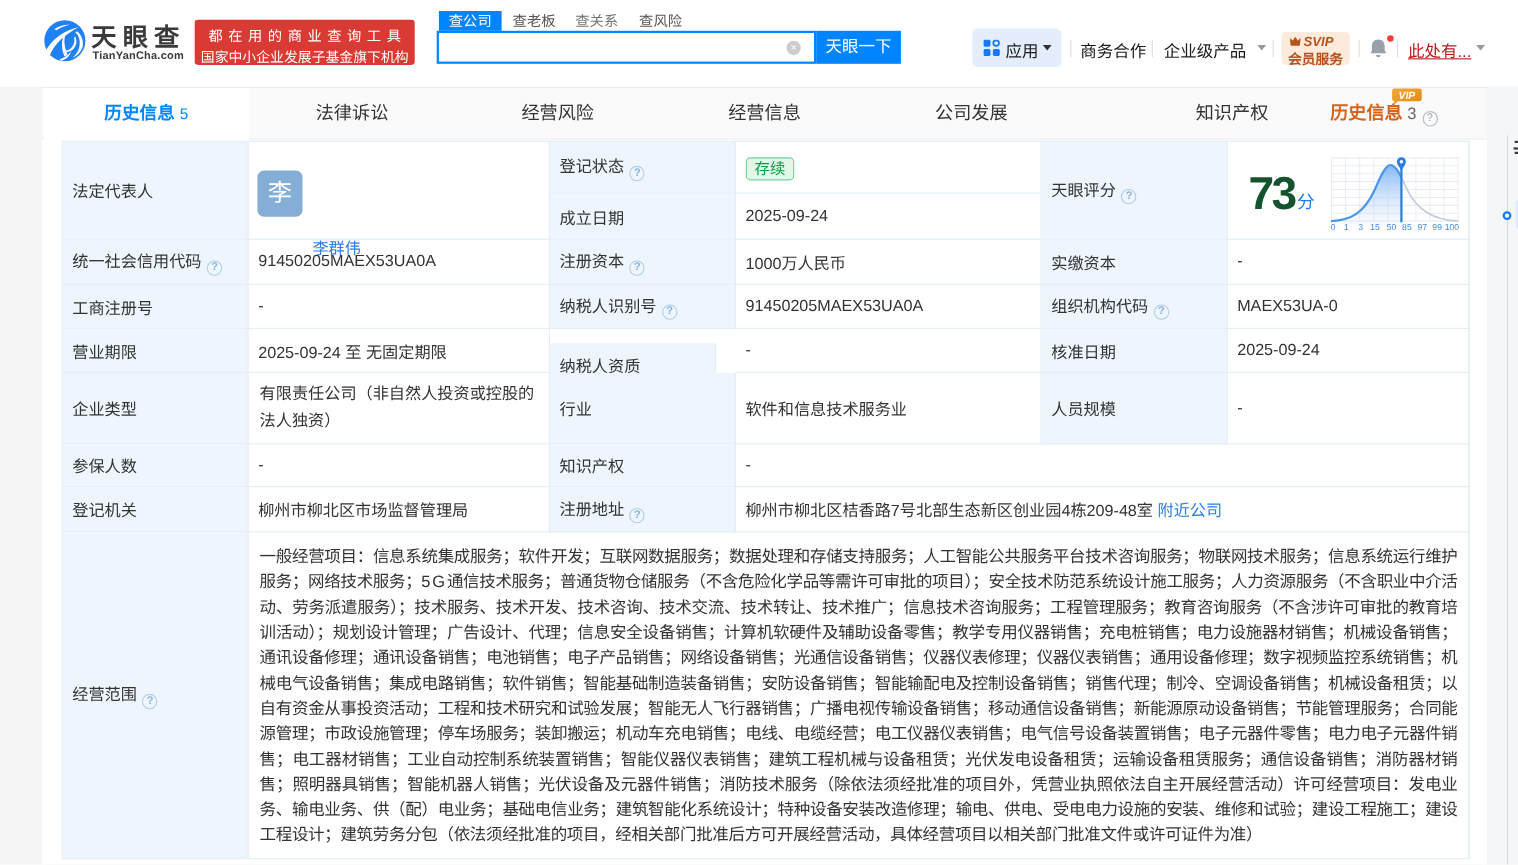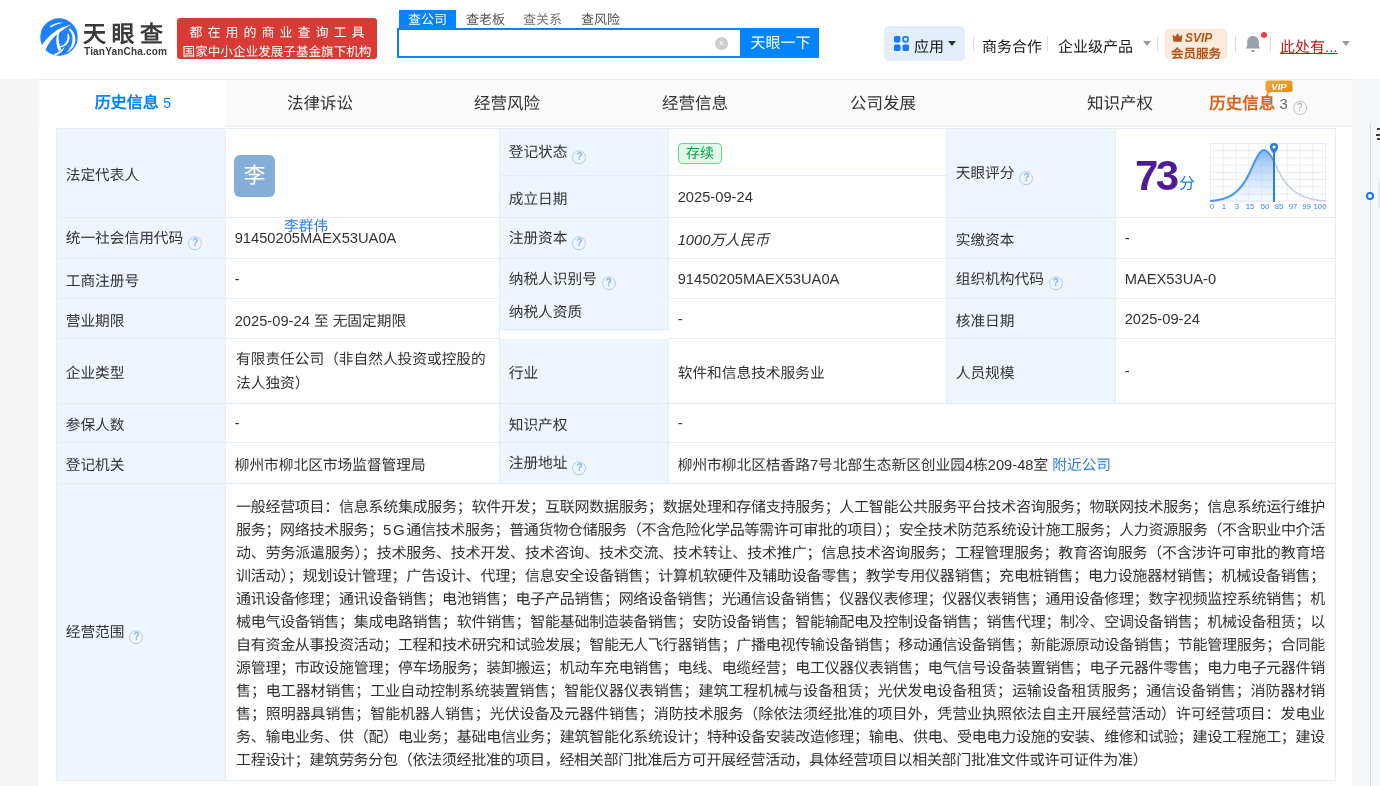--- a/index.html
+++ b/index.html
@@ -131,21 +131,21 @@
   <div class="cell lbl" style="left:500px;top:176px;width:169px;height:42px;">
       <span class="t">成立日期</span>
     </div>
   <div class="cell val" style="left:669px;top:176px;width:278px;height:42px;">
       <span class="t">2025-09-24</span>
     </div>
   <div class="cell lbl" style="left:947px;top:129px;width:169px;height:89px;">
       <span class="t">天眼评分<span class="qm">?</span></span>
     </div>
   <div class="cell val" style="left:1116px;top:129px;width:220px;height:89px;">
-    <div class="abs" style="left:19px;top:23px;font-size:42px;font-weight:bold;color:#4c1d95;letter-spacing:-2.5px;">73</div>
+    <div class="abs" style="left:19px;top:23px;font-size:42px;font-weight:bold;color:#14532d;letter-spacing:-2.5px;">73</div>
     <div class="abs" style="left:63px;top:41px;font-size:16px;color:#1f7bf4;">分</div>
     <svg class="abs" style="left:94px;top:13px;" width="124" height="72" viewBox="0 0 124 72">
       <defs>
         <linearGradient id="cg" x1="0" y1="0" x2="0" y2="1">
           <stop offset="0" stop-color="#7db3f3" stop-opacity="0.95"></stop>
           <stop offset="1" stop-color="#cfe3fa" stop-opacity="0.15"></stop>
         </linearGradient>
         <clipPath id="clipL">
             <rect x="0" y="0" width="64" height="62"></rect>
           </clipPath>
@@ -184,21 +184,21 @@
 
   <div class="cell lbl" style="left:57px;top:218px;width:169px;height:41px;">
       <span class="t">统一社会信用代码<span class="qm">?</span></span>
     </div>
   <div class="cell val" style="left:226px;top:218px;width:274px;height:41px;">
       <span class="t">91450205MAEX53UA0A</span>
     </div>
   <div class="cell lbl" style="left:500px;top:218px;width:169px;height:41px;">
       <span class="t">注册资本<span class="qm">?</span></span>
     </div>
-  <div class="cell val" style="left:669px;top:218px;width:278px;height:41px;font-style:italic;">
+  <div class="cell val" style="left:669px;top:218px;width:278px;height:41px;">
       <span class="t">1000万人民币</span>
     </div>
   <div class="cell lbl" style="left:947px;top:218px;width:169px;height:41px;">
       <span class="t">实缴资本</span>
     </div>
   <div class="cell val" style="left:1116px;top:218px;width:220px;height:41px;">
       <span class="t">-</span>
     </div>
 
   <div class="cell lbl" style="left:57px;top:259px;width:169px;height:40px;">
@@ -219,21 +219,21 @@
   <div class="cell val" style="left:1116px;top:259px;width:220px;height:40px;">
       <span class="t">MAEX53UA-0</span>
     </div>
 
   <div class="cell lbl" style="left:57px;top:299px;width:169px;height:40px;">
       <span class="t">营业期限</span>
     </div>
   <div class="cell val" style="left:226px;top:299px;width:274px;height:40px;">
       <span class="t">2025-09-24 至 无固定期限</span>
     </div>
-  <div class="cell lbl" style="left:500px;top:290px;width:169px;height:40px;font-family:Liberation Serif, serif;">
+  <div class="cell lbl" style="left:500px;top:312px;width:151px;height:40px;font-family:Liberation Serif, serif;">
       <span class="t">纳税人资质</span>
     </div>
   <div class="cell val" style="left:669px;top:299px;width:278px;height:40px;">
       <span class="t">-</span>
     </div>
   <div class="cell lbl" style="left:947px;top:299px;width:169px;height:40px;">
       <span class="t">核准日期</span>
     </div>
   <div class="cell val" style="left:1116px;top:299px;width:220px;height:40px;">
       <span class="t">2025-09-24</span>

